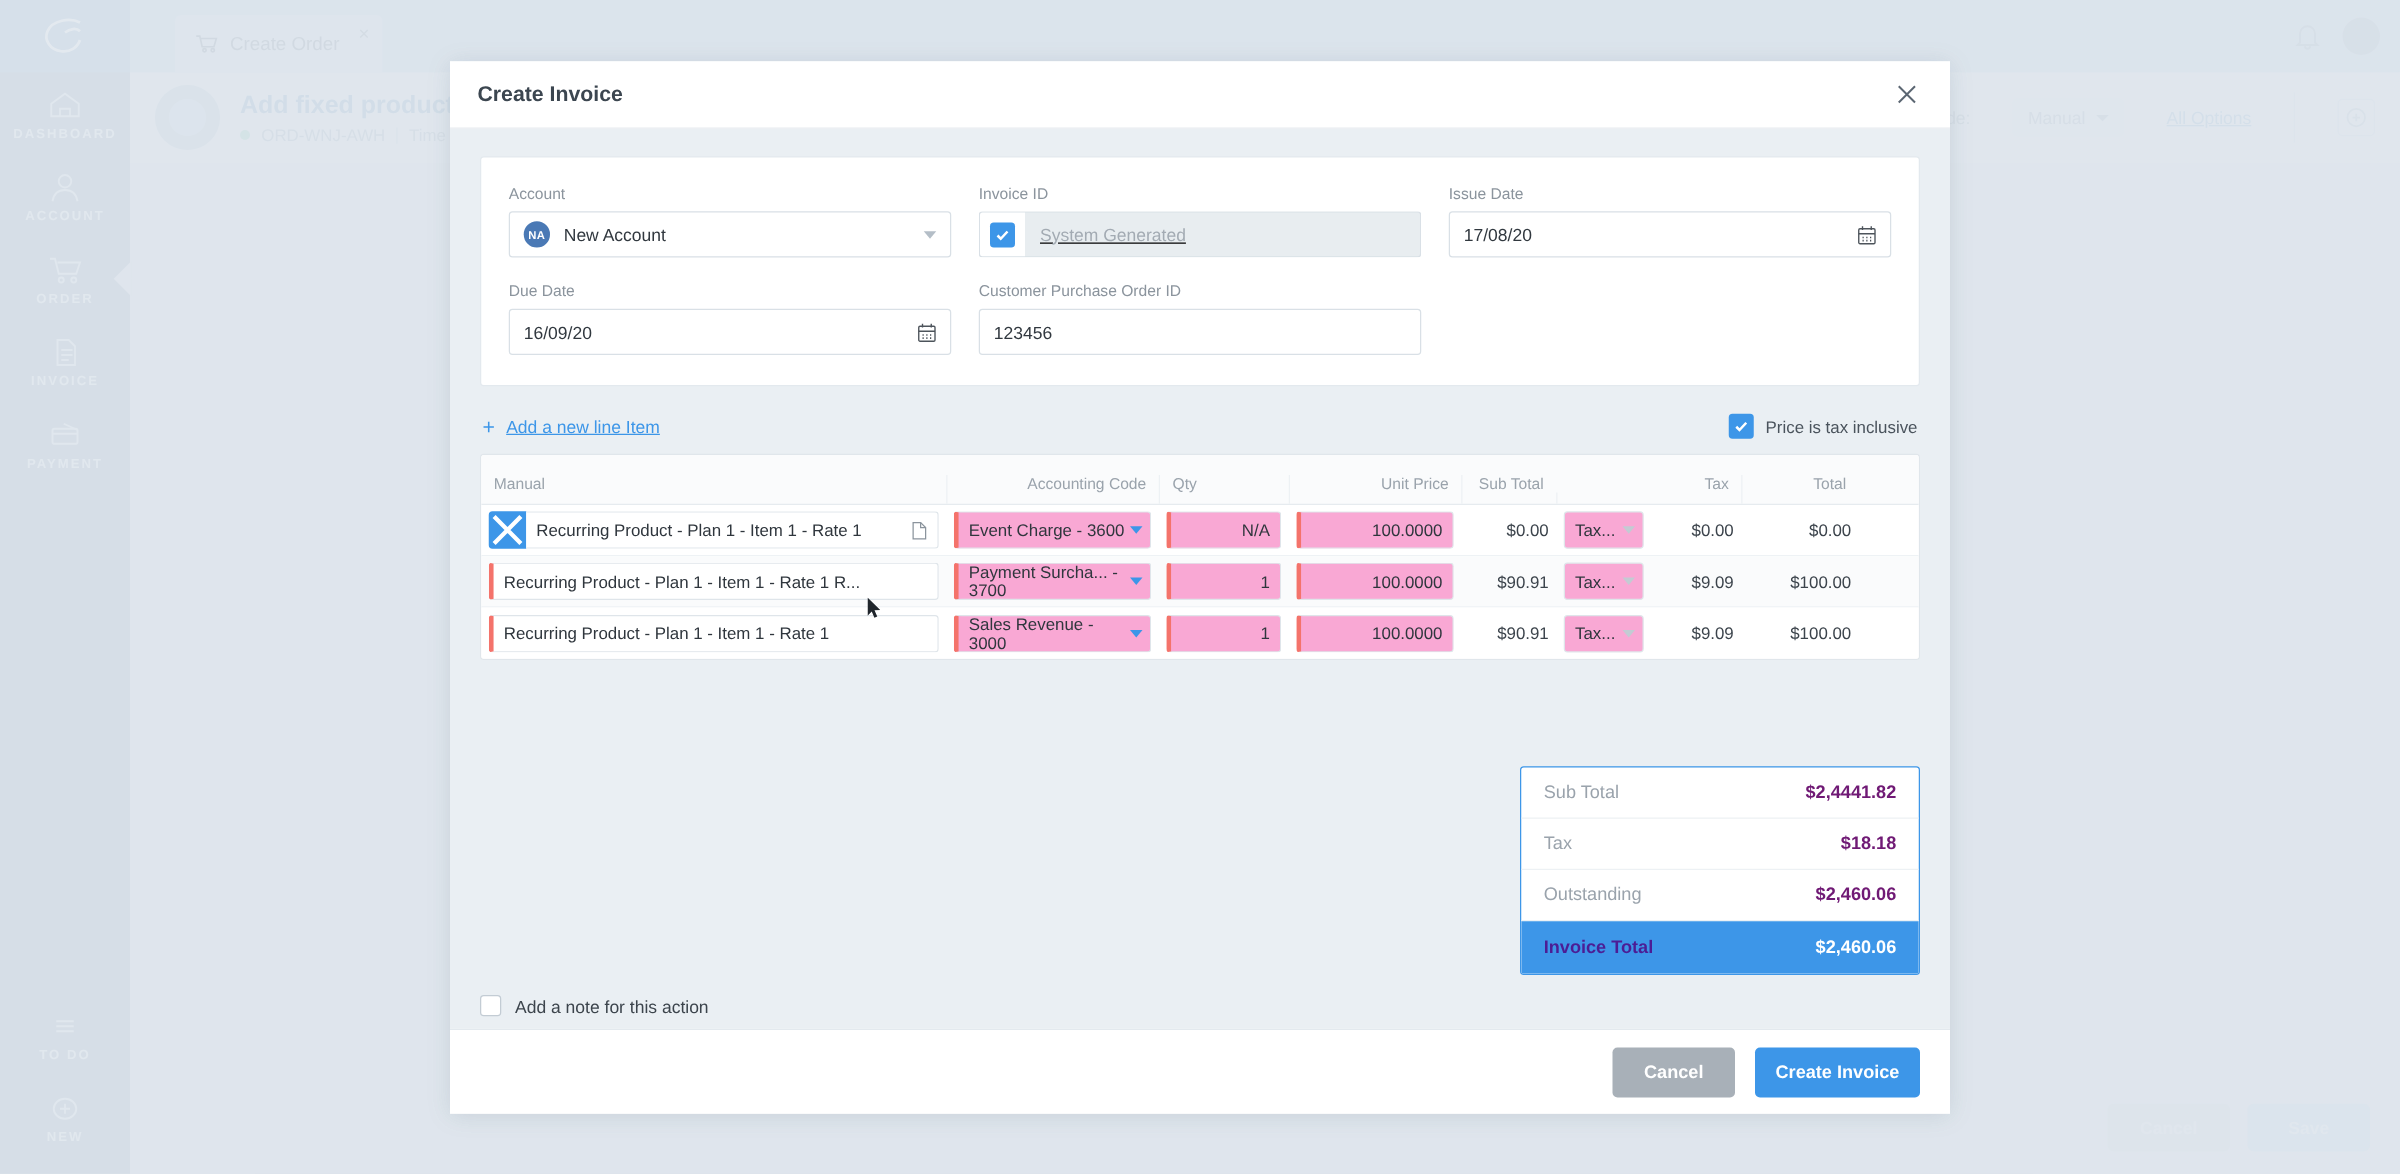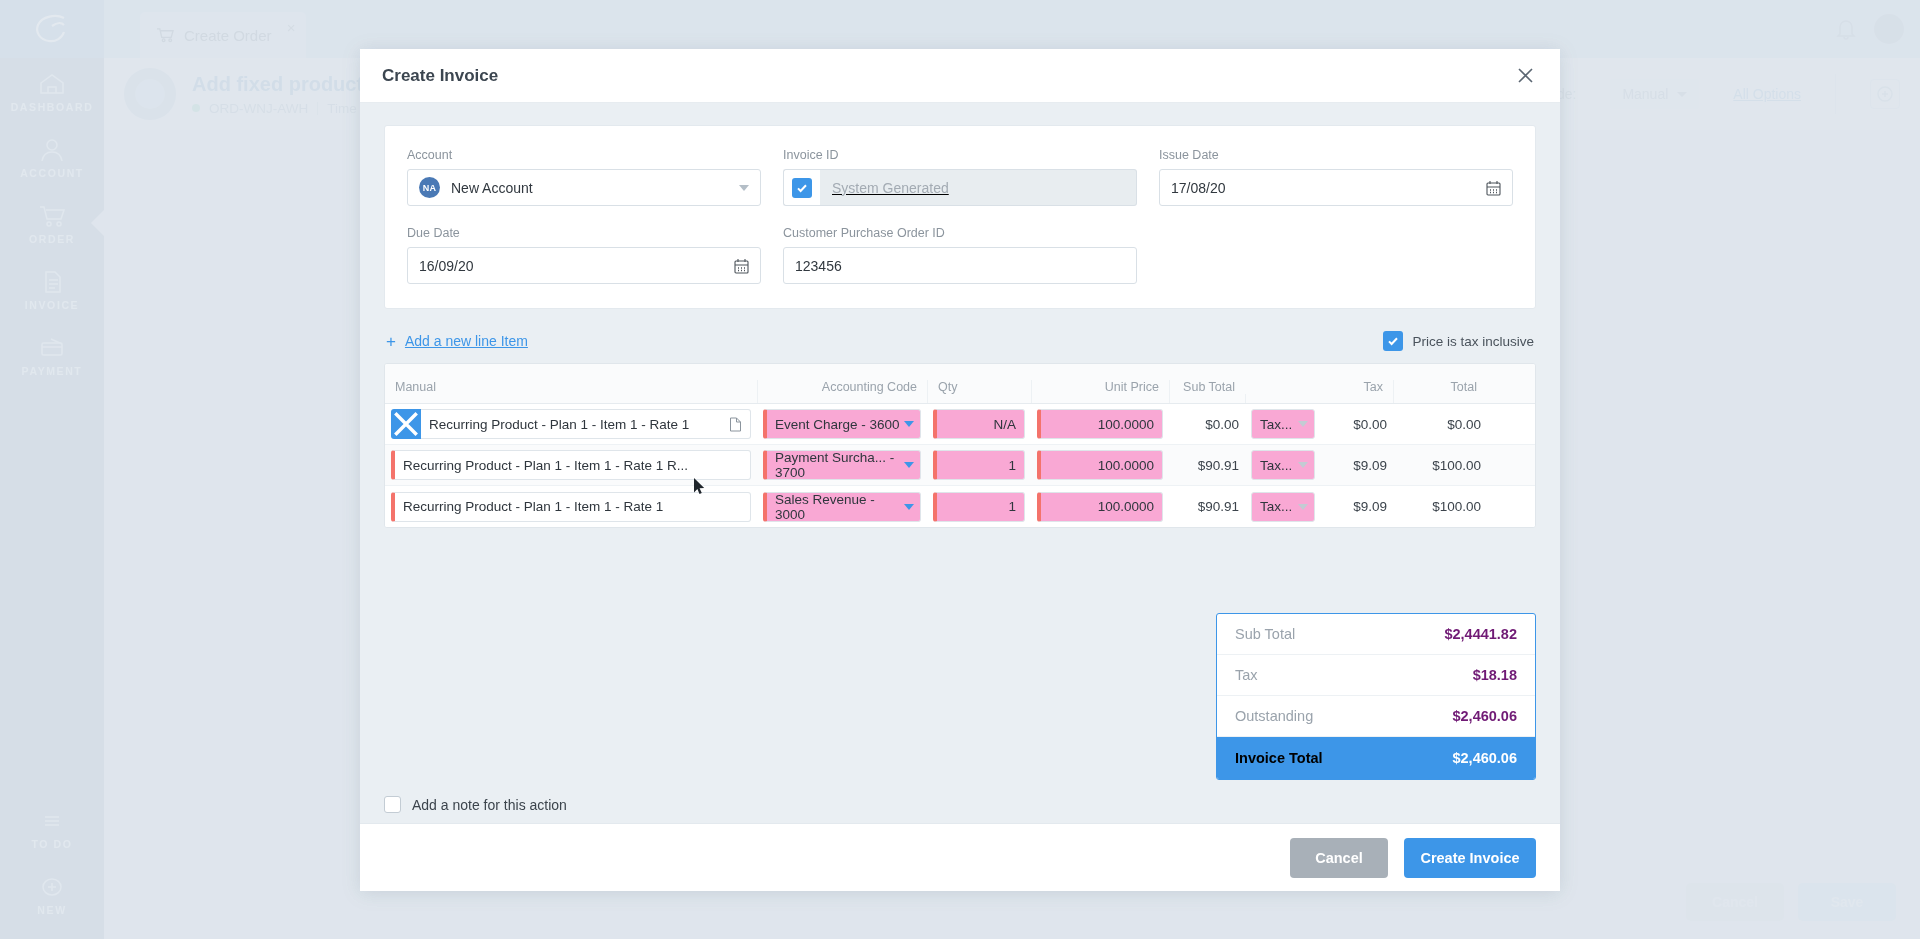--- a/index.html
+++ b/index.html
@@ -284,21 +284,21 @@
   }
   .tot-row {
     display: flex; align-items: center; height: 41px; padding: 0 18px;
     border-bottom: 1px solid #edf1f4;
   }
   .tot-row .k { font-size: 14.5px; color: #9aa3ac; }
   .tot-row .v {
     margin-left: auto; font-size: 14.5px; color: #701a75; font-weight: 700;
   }
   .tot-row.highlight { background: #3d96e8; border-bottom: none; height: 42px; }
-  .tot-row.highlight .k { color: #000000; font-weight: 700; }
+  .tot-row.highlight .k { color: #4c1d95; font-weight: 700; }
   .tot-row.highlight .v { color: #fff; }
 
   
   #note-row {
     position: absolute; left: 24px; bottom: 78px;
     display: flex; align-items: center; gap: 11px;
   }
   .chk-empty {
     width: 17px; height: 17px; border: 1px solid #c3ccd4;
     border-radius: 3px; background: #fff;

